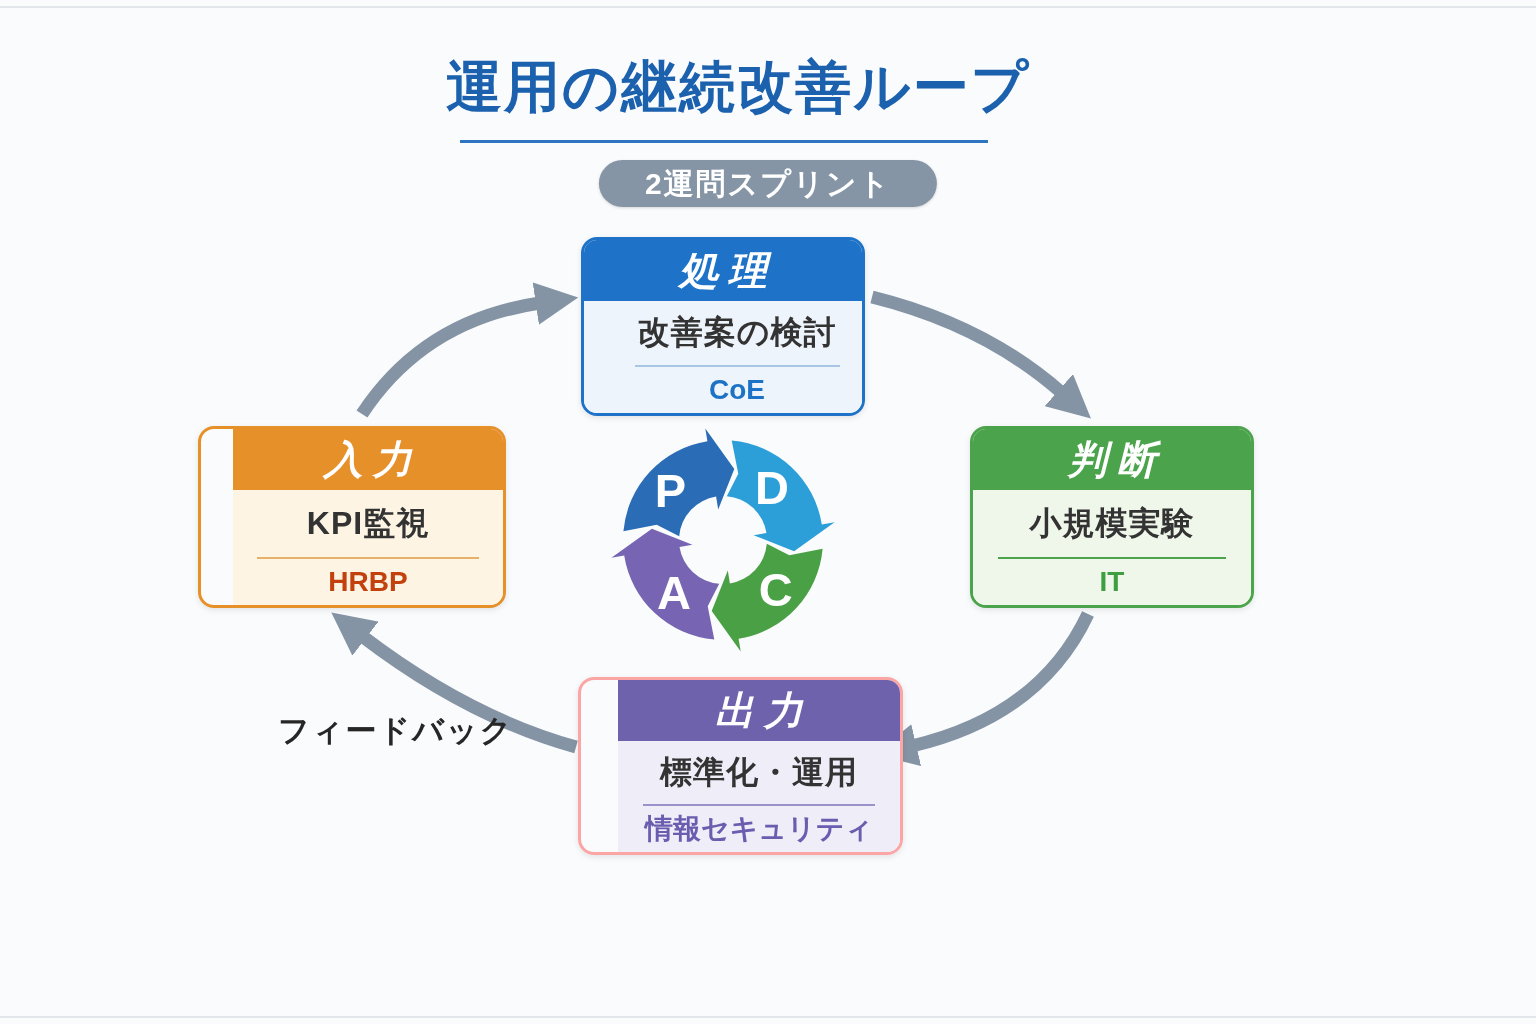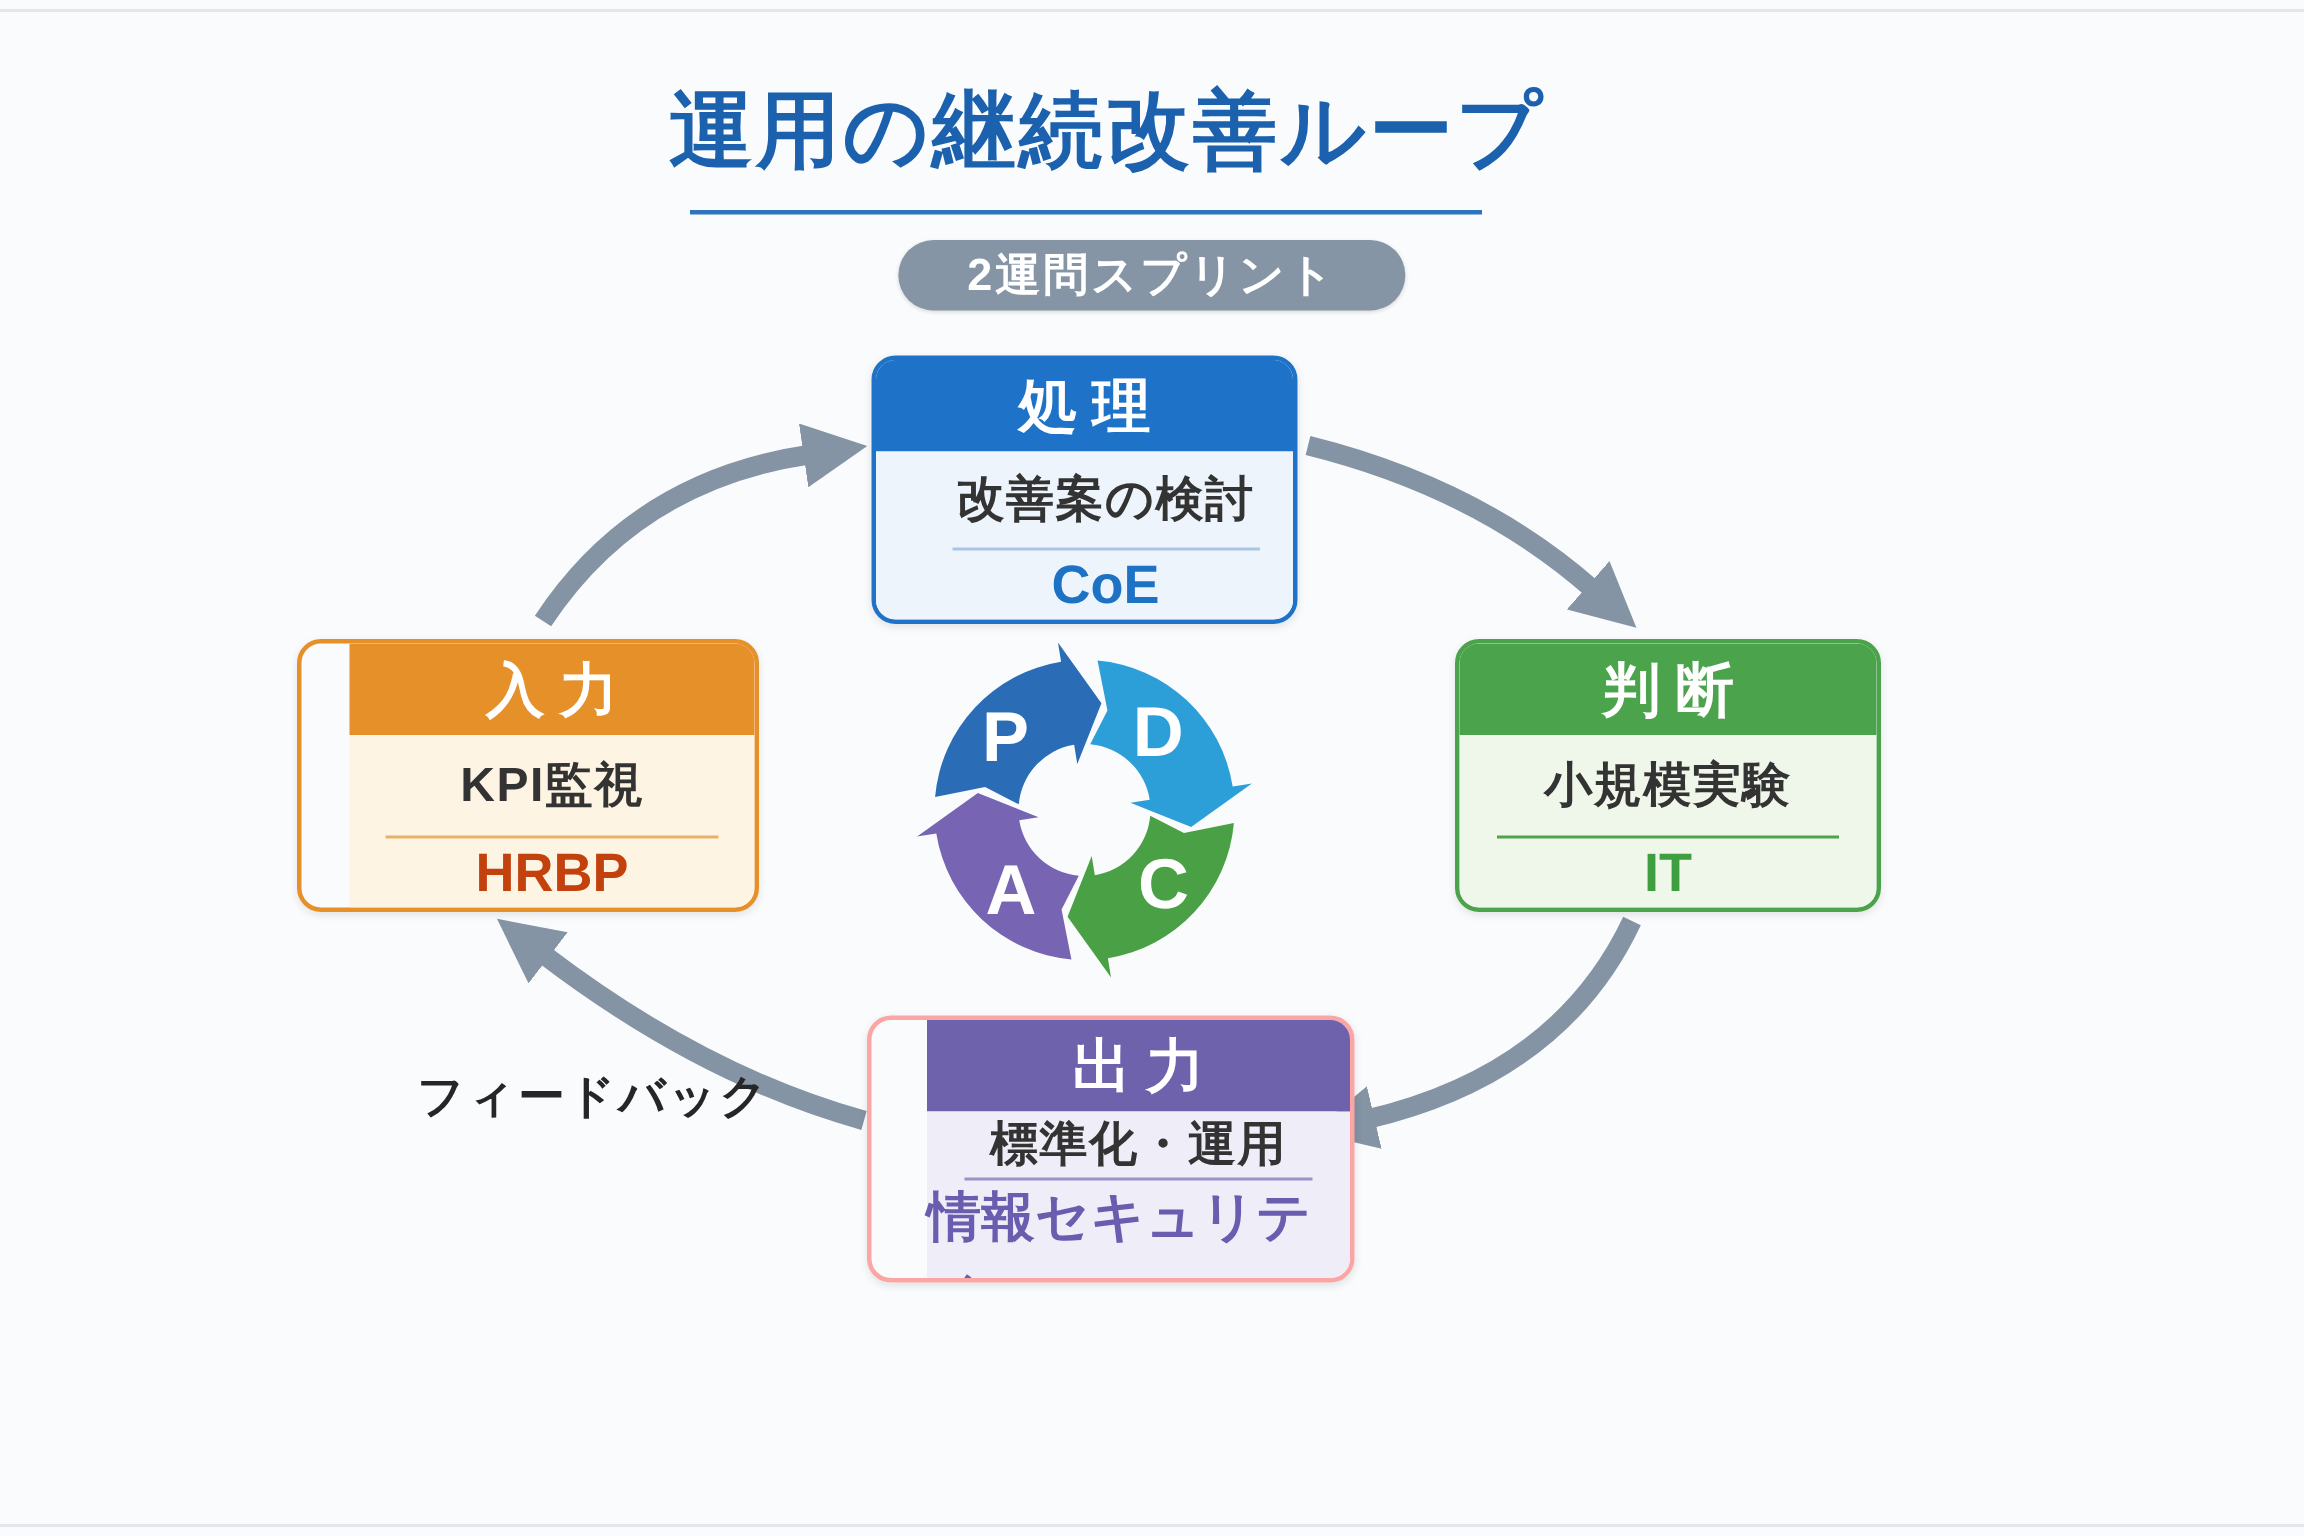--- a/index.html
+++ b/index.html
@@ -33,31 +33,31 @@
   .arrows-layer{position:absolute;left:0;top:0;z-index:1;}
 
   
   .node{
     position:absolute;z-index:2;border-radius:16px;overflow:hidden;
     display:flex;flex-direction:column;
     box-shadow:0 2px 6px rgba(0,0,0,0.10);
   }
   .node-header{
     flex:0 0 61px;display:flex;align-items:center;justify-content:center;
-    color:#ffffff;font-size:39px;font-weight:bold;letter-spacing:10px;text-indent:10px;
+    color:#ffffff;font-size:39px;font-weight:bold;letter-spacing:10px;text-indent:10px;font-style:italic;
   }
   .node-body{flex:1;display:flex;flex-direction:column;align-items:center;}
   .node-task{
     flex:1;display:flex;align-items:center;justify-content:center;
     font-size:32px;font-weight:bold;color:#333333;letter-spacing:1px;
   }
   .node-divider{width:82%;height:2px;}
   .node-owner{
     flex:0 0 46px;display:flex;align-items:center;justify-content:center;
-    font-size:36px;font-weight:bold;
+    font-size:28px;font-weight:bold;
   }
 
   .node-process{left:581px;top:237px;width:278px;height:173px;border:3px solid #1e73c8;}
   .node-process .node-header{background:#1e73c8;}
   .node-process .node-body{background:#eef4fb;padding-left:28px;}
   .node-process .node-divider{background:#a9c6e6;}
   .node-process .node-owner{color:#1d72c6;}
 
   .node-judge{left:970px;top:426px;width:278px;height:176px;border:3px solid #4ba34c;}
   .node-judge .node-header{background:#4ba34c;}

